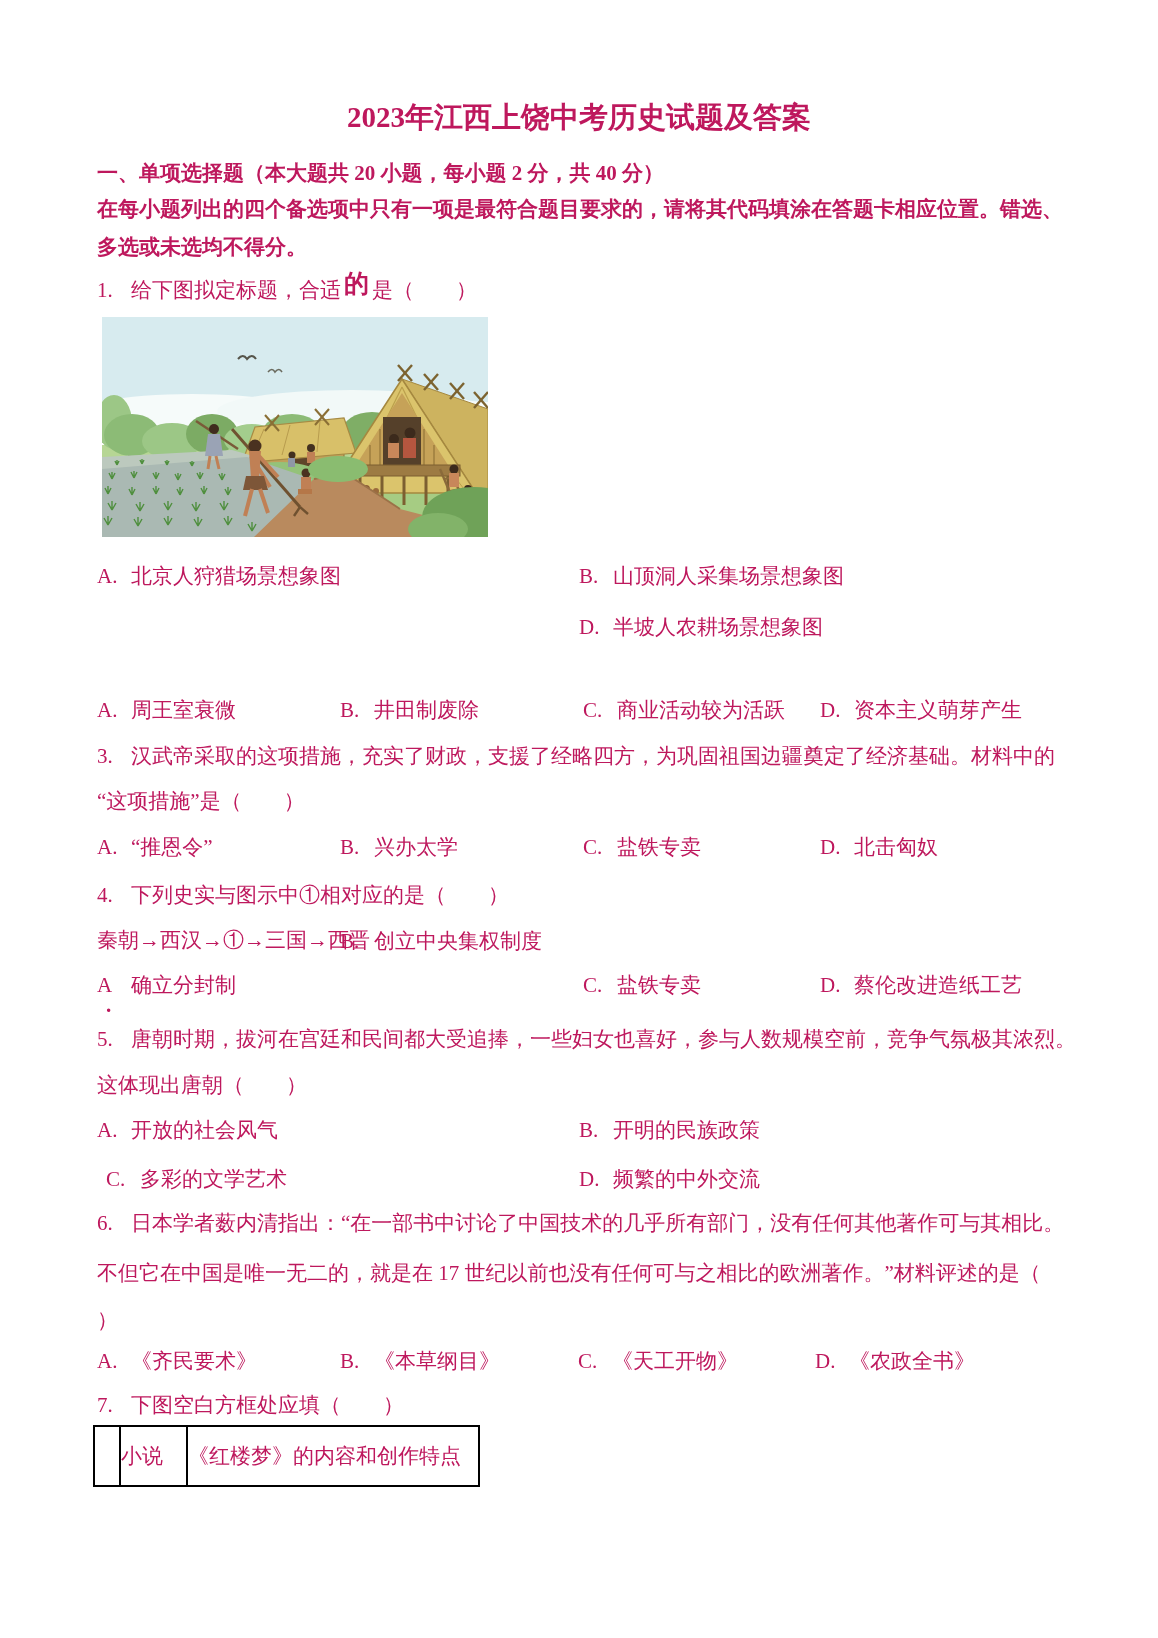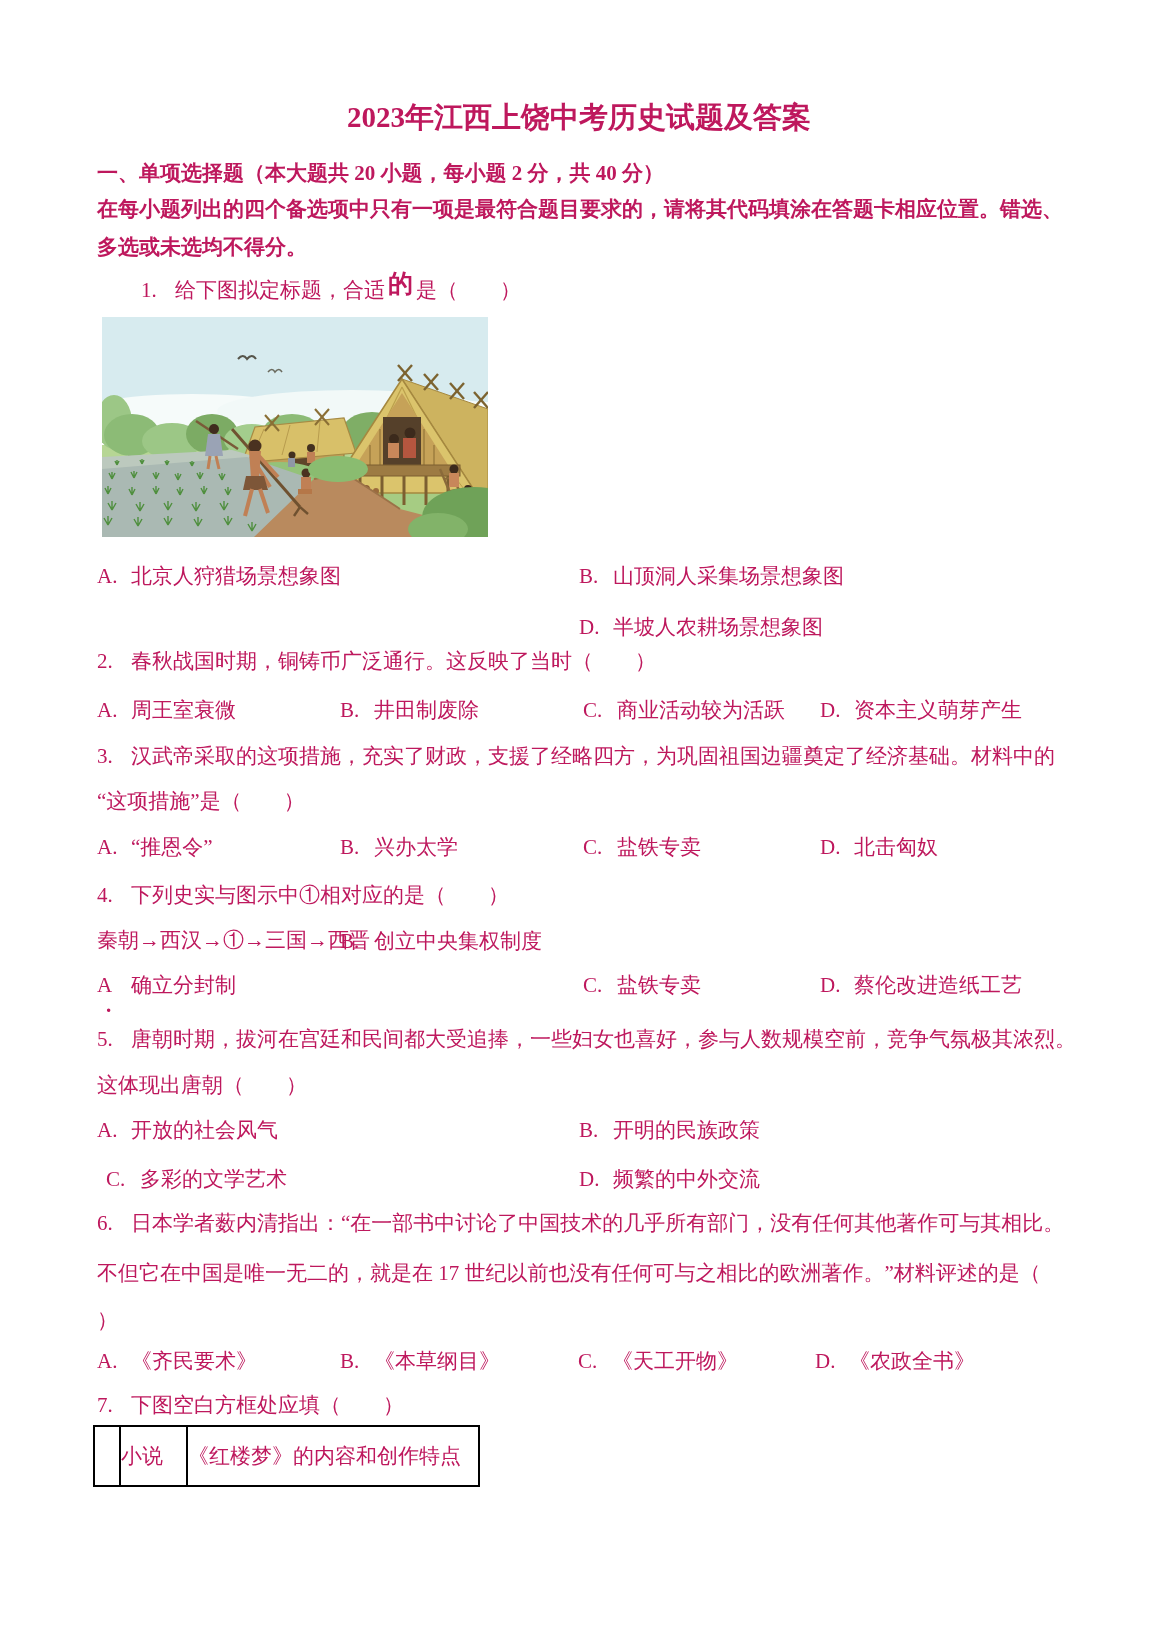--- a/index.html
+++ b/index.html
@@ -20,21 +20,21 @@
 <body>
 
 <div class="page">
 
   <div class="t title" style="top:99px;left:0;">2023年江西上饶中考历史试题及答案</div>
 
   <div class="t b" style="top:158px;left:97px;">一、单项选择题（本大题共 20 小题，每小题 2 分，共 40 分）</div>
   <div class="t b" style="top:194px;left:97px;">在每小题列出的四个备选项中只有一项是最符合题目要求的，请将其代码填涂在答题卡相应位置。错选、</div>
   <div class="t b" style="top:232px;left:97px;text-align:center;">多选或未选均不得分。</div>
 
-  <div class="t" style="top:269px;left:97px;margin-left:44px;">
+  <div class="t" style="top:269px;left:97px;">
     <span class="lbl">1.</span><span>给下图拟定标题，合适</span><span class="de">的</span><span>是（　　）</span>
   </div>
 
   <svg class="illus" viewBox="0 0 386 220">
 
     <rect x="0" y="0" width="386" height="110" fill="#d7ebef"></rect>
     <ellipse cx="90" cy="100" rx="125" ry="23" fill="#f6fbfa"></ellipse>
     <ellipse cx="250" cy="94" rx="135" ry="21" fill="#f2f9f8"></ellipse>
     <ellipse cx="360" cy="103" rx="85" ry="19" fill="#f6fbfa"></ellipse>
 
@@ -195,21 +195,20 @@
 
     <ellipse cx="372" cy="200" rx="52" ry="30" fill="#6fa258"></ellipse>
     <ellipse cx="336" cy="212" rx="30" ry="16" fill="#82b369"></ellipse>
     <ellipse cx="236" cy="152" rx="30" ry="13" fill="#8abc70"></ellipse>
   </svg>
 
   <div class="t" style="top:561px;left:97px;"><span class="lbl">A.</span><span>北京人狩猎场景想象图</span></div>
   <div class="t" style="top:561px;left:579px;"><span class="lbl">B.</span><span>山顶洞人采集场景想象图</span></div>
   <div class="t" style="top:612px;left:579px;"><span class="lbl">D.</span><span>半坡人农耕场景想象图</span></div>
 
-  <div class="t" style="top:646px;left:97px;"><span class="lbl">2.</span><span>春秋战国时期，铜铸币广泛通行。这反映了当时（　　）</span></div>
   <div class="t" style="top:695px;left:97px;"><span class="lbl">A.</span><span>周王室衰微</span></div>
   <div class="t" style="top:695px;left:340px;"><span class="lbl">B.</span><span>井田制废除</span></div>
   <div class="t" style="top:695px;left:583px;"><span class="lbl">C.</span><span>商业活动较为活跃</span></div>
   <div class="t" style="top:695px;left:820px;"><span class="lbl">D.</span><span>资本主义萌芽产生</span></div>
 
   <div class="t" style="top:741px;left:97px;"><span class="lbl">3.</span><span>汉武帝采取的这项措施，充实了财政，支援了经略四方，为巩固祖国边疆奠定了经济基础。材料中的</span></div>
   <div class="t" style="top:786px;left:97px;">“这项措施”是（　　）</div>
   <div class="t" style="top:832px;left:97px;"><span class="lbl">A.</span><span>“推恩令”</span></div>
   <div class="t" style="top:832px;left:340px;"><span class="lbl">B.</span><span>兴办太学</span></div>
   <div class="t" style="top:832px;left:583px;"><span class="lbl">C.</span><span>盐铁专卖</span></div>

